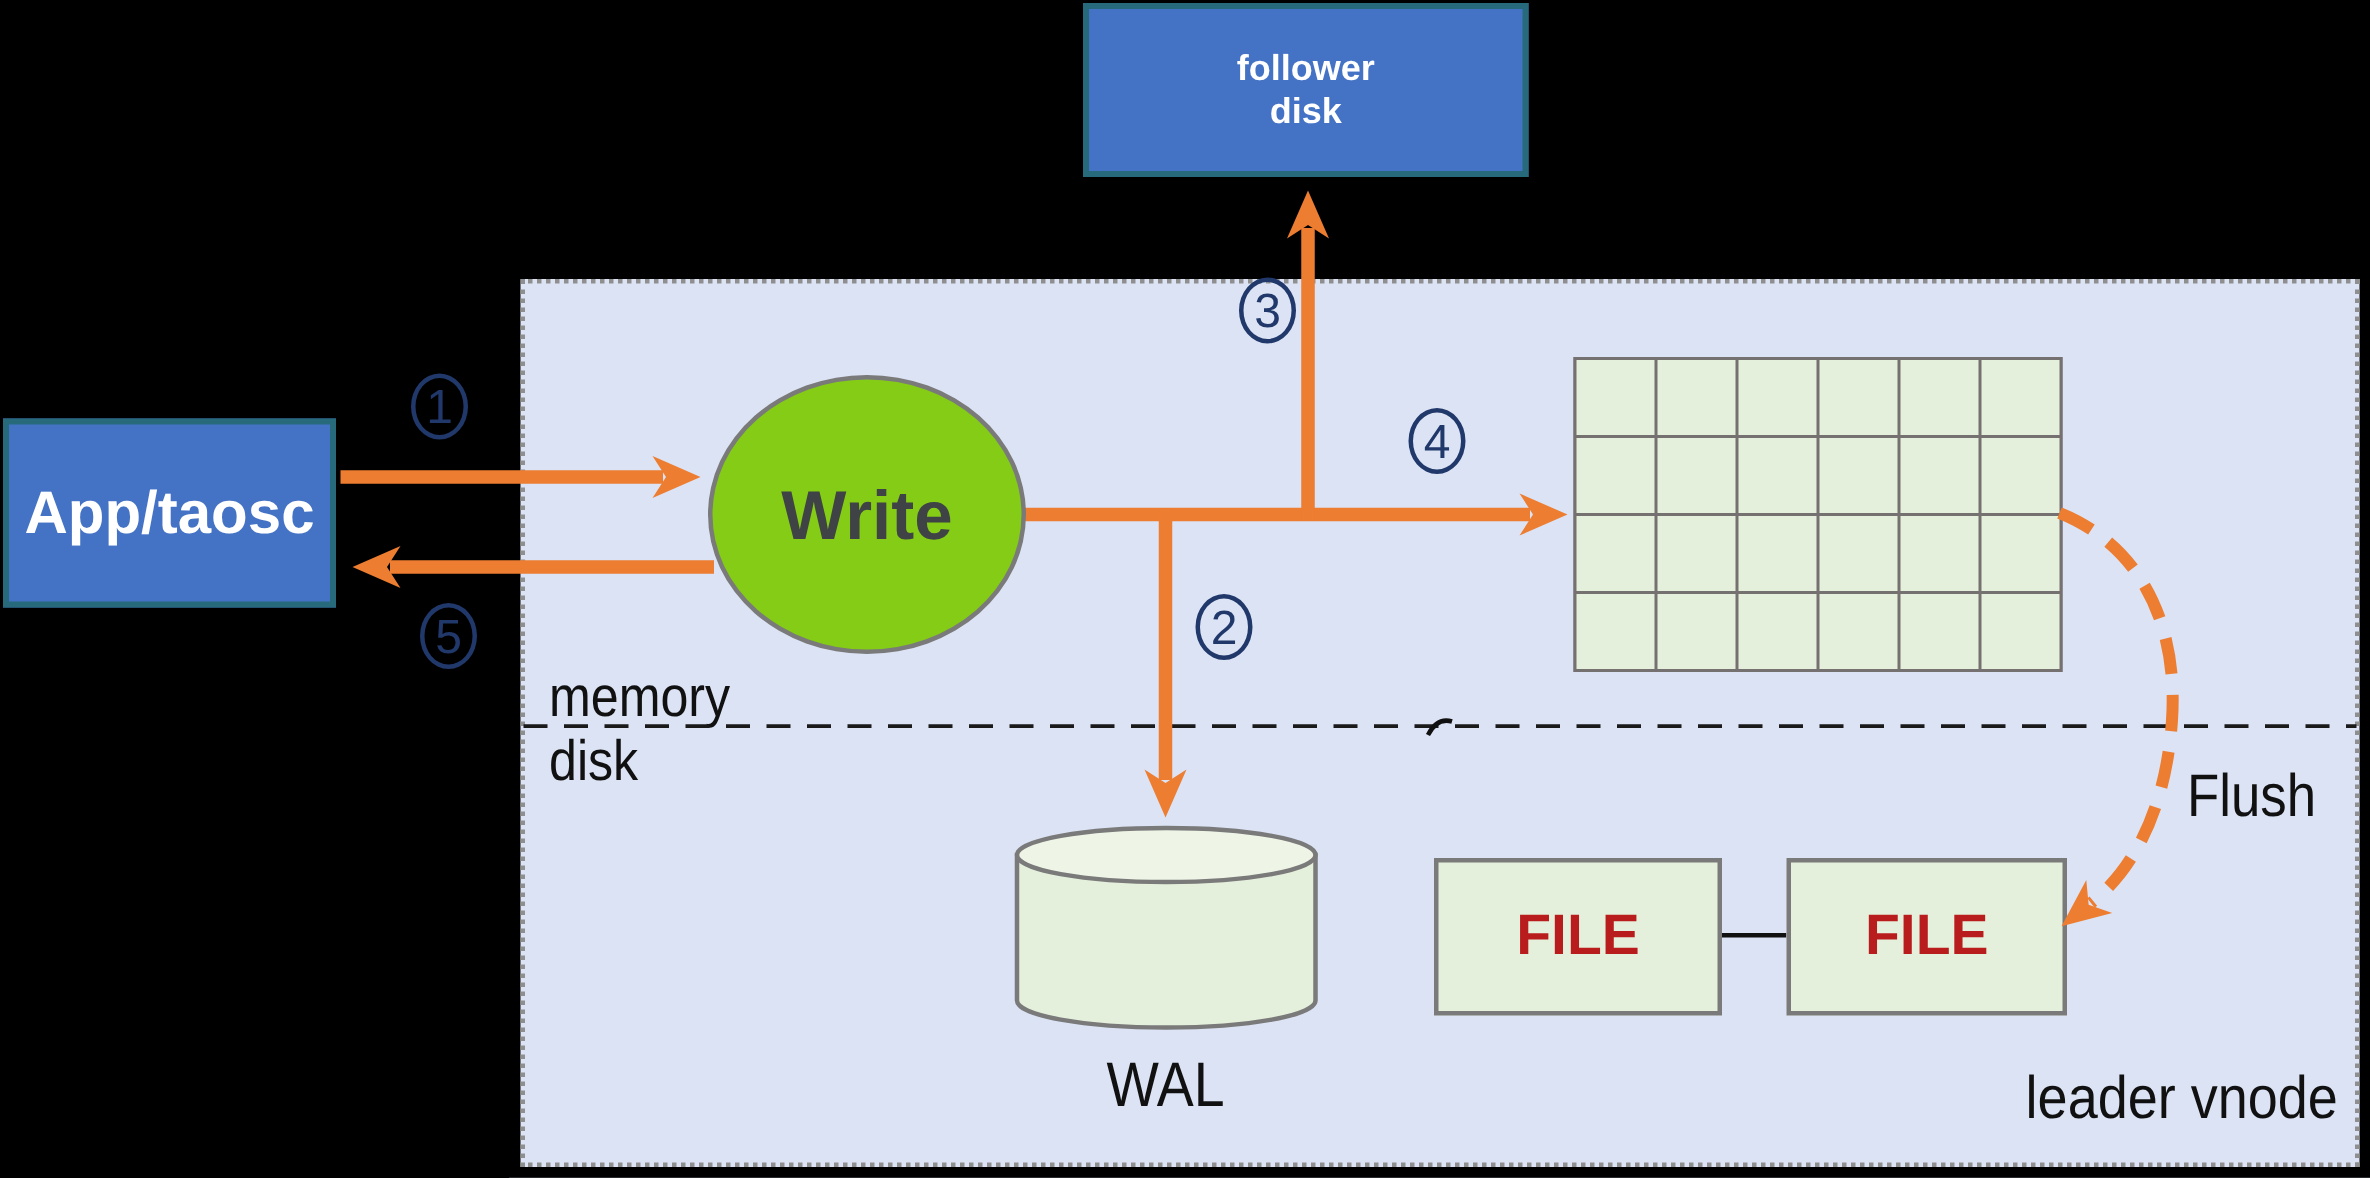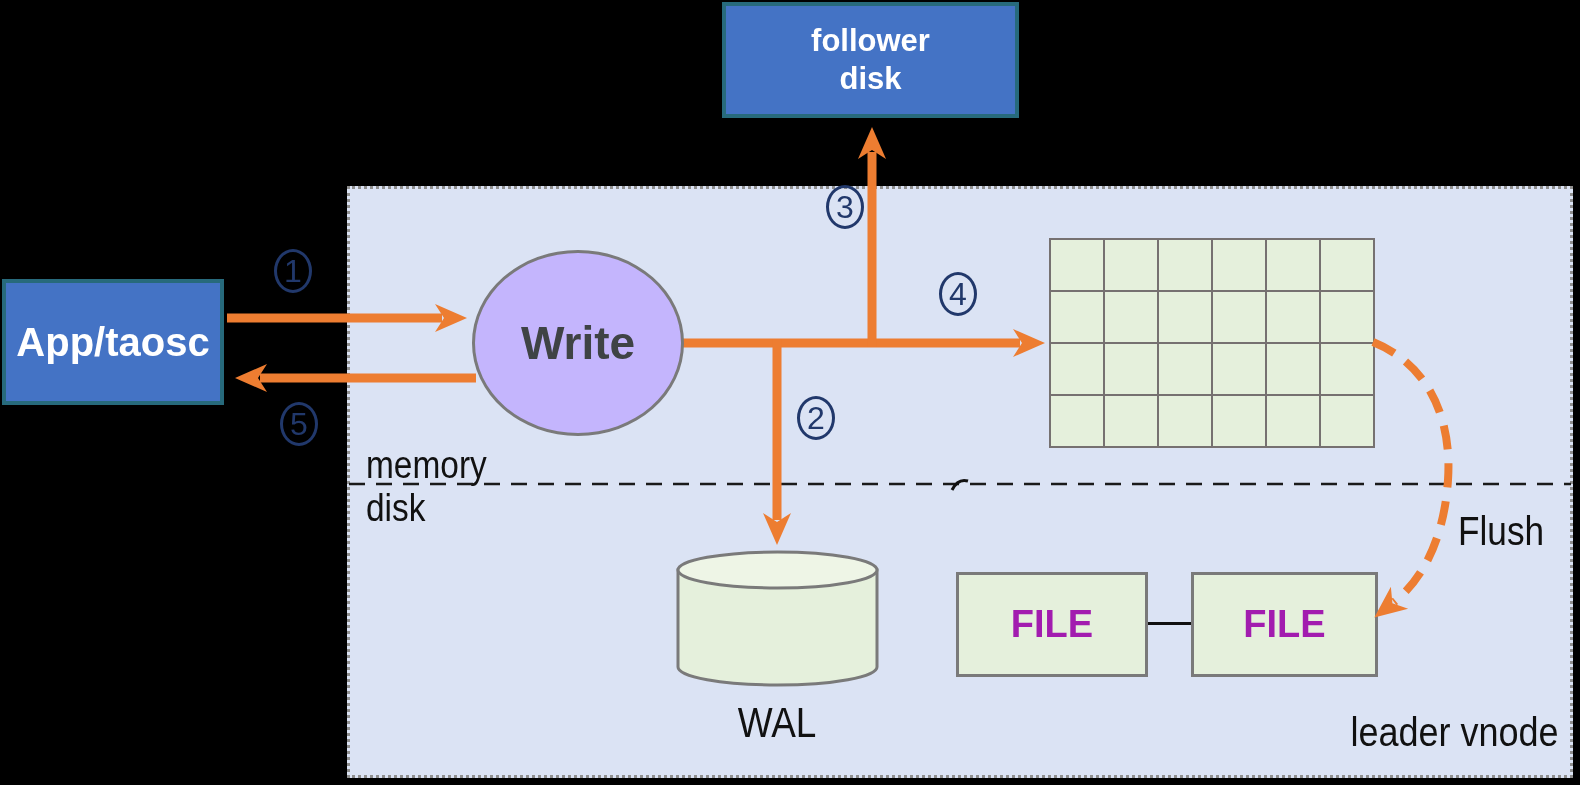--- a/index.html
+++ b/index.html
@@ -7,39 +7,39 @@
          font-family:"Liberation Sans",sans-serif;}
 
   
   .panel{position:absolute;left:347px;top:186px;width:1226px;height:592px;
          box-sizing:border-box;background:#dbe3f4;border:3px dotted #8f8f8f;z-index:1;}
 
   
   .blue-node{position:absolute;box-sizing:border-box;background:#4473c5;border:4px solid #276a7c;
              color:#fff;font-weight:bold;display:flex;flex-direction:column;
              align-items:center;justify-content:center;text-align:center;z-index:4;}
-  .follower{left:722px;top:2px;width:297px;height:116px;font-size:31px;line-height:1.22;}
+  .follower{left:722px;top:2px;width:297px;height:116px;font-size:24px;line-height:1.22;}
   .app{left:2px;top:279px;width:222px;height:126px;font-size:40px;}
 
   
   .write-circle{position:absolute;left:472px;top:250px;width:212px;height:186px;
-                box-sizing:border-box;background:#c4b5fd;border:3px solid #7a7a7a;border-radius:50%;
+                box-sizing:border-box;background:#84cc16;border:3px solid #7a7a7a;border-radius:50%;
                 display:flex;align-items:center;justify-content:center;
                 font-size:46px;font-weight:bold;color:#3f4345;z-index:5;}
 
   
   .memtable{position:absolute;left:1049px;top:238px;width:326px;height:210px;
             box-sizing:border-box;display:grid;background:#767171;border:2px solid #767171;
             gap:2px;z-index:2;}
   .memtable .cell{background:#e5f0dc;}
 
   
   .file-node{position:absolute;box-sizing:border-box;background:#e5f0dc;border:3px solid #7a7a7a;
              display:flex;align-items:center;justify-content:center;
-             font-size:38px;font-weight:bold;color:#a21caf;z-index:2;}
+             font-size:38px;font-weight:bold;color:#b91c1c;z-index:2;}
   .file-a{left:956px;top:572px;width:192px;height:105px;}
   .file-b{left:1191px;top:572px;width:187px;height:105px;}
   .file-connector{position:absolute;left:1148px;top:622px;width:43px;height:3px;background:#111;z-index:2;}
 
   
   .lbl{position:absolute;color:#111;font-size:38px;line-height:1;white-space:nowrap;z-index:2;
        transform:scaleX(.88);transform-origin:0 50%;}
   .lbl-memory{left:366px;top:446px;}
   .lbl-disk{left:366px;top:489px;}
   .lbl-wal{left:677px;top:702px;width:200px;text-align:center;font-size:42px;

